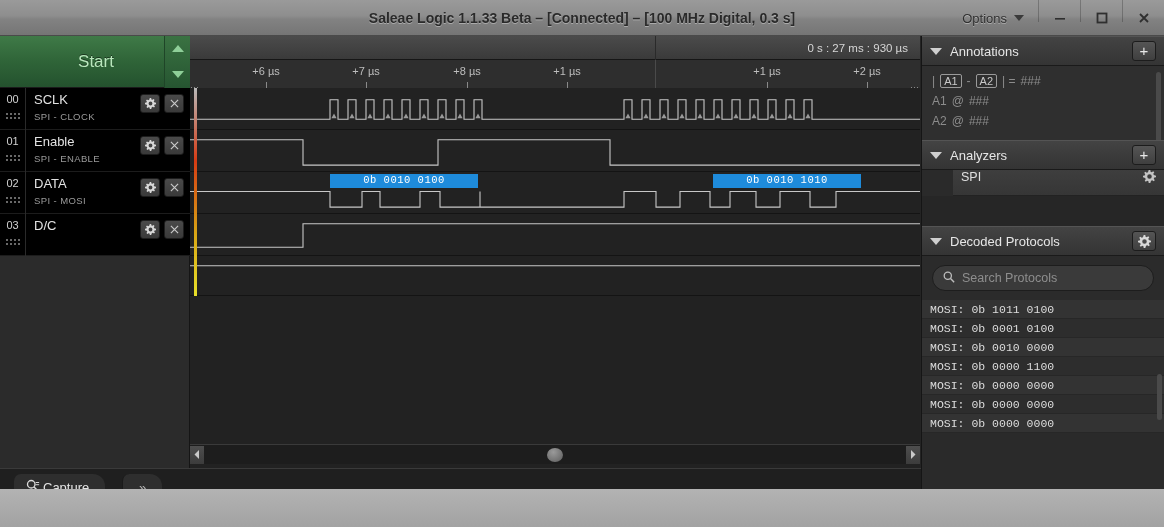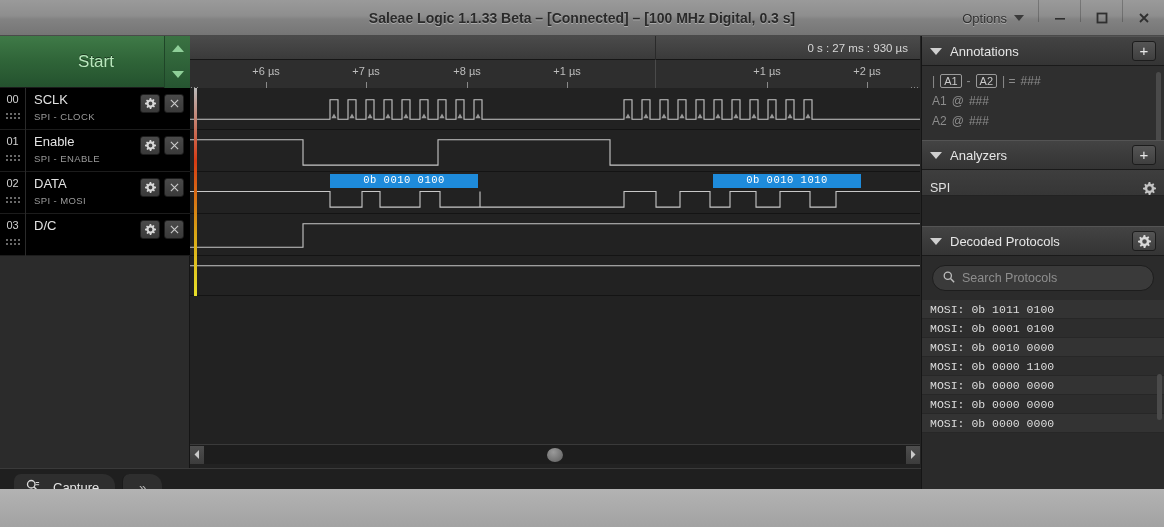--- a/index.html
+++ b/index.html
@@ -175,22 +175,22 @@
     flex: 1; display: flex; align-items: center; gap: 6px;
     background: #3b3b3b; border-radius: 3px 0 0 3px; height: 22px; padding: 0 6px;
     color: #a9a9a9; font-size: 12px; cursor: pointer;
   }
   .marker-sel .cl2 { margin-left: auto; width: 0; height: 0; border-left: 5px solid transparent; border-right: 5px solid transparent; border-top: 6px solid #c4c4c4; }
   .annbody { background: #2f2f2f; padding: 8px 10px 6px 10px; position: relative; }
   .ann-line { font-size: 12px; color: #8c8c8c; margin-bottom: 6px; display: flex; align-items: center; gap: 5px; }
   .abox { border: 1px solid #9a9a9a; border-radius: 2px; padding: 0 3px; color: #c9c9c9; font-size: 11px; }
   .ann-scroll { position: absolute; right: 3px; top: 6px; width: 5px; height: 72px; background: #4a4a4a; border-radius: 3px; }
   .analyzer-row {
-    height: 26px; display: flex; align-items: flex-end; padding: 0 8px;
-    background: linear-gradient(to bottom, #3e3e3e, #363636); border-bottom: 1px solid #222;
+    height: 26px; display: flex; align-items: flex-start; padding: 0 8px;
+    background: linear-gradient(to bottom, #3e3e3e, #363636); border-bottom: 1px solid #222; margin-left: 31px;
   }
   .analyzer-name { flex: 1; font-size: 12.5px; color: #e0e0e0; }
   .analyzer-gear { cursor: pointer; display: flex; }
   .searchwrap { padding: 9px 10px; background: #2b2b2b; }
   .searchbox {
     height: 26px; border-radius: 13px; background: #3a3a3a; border: 1px solid #1d1d1d;
     display: flex; align-items: center; gap: 7px; padding: 0 10px;
   }
   .searchbox input {
     flex: 1; background: transparent; border: none; outline: none;
@@ -205,21 +205,21 @@
   }
   .proto-row:nth-child(odd) { background: #333; }
   .proto-row:nth-child(even) { background: #2d2d2d; }
   .proto-scroll { position: absolute; right: 2px; top: 74px; width: 5px; height: 46px; background: #4a4a4a; border-radius: 3px; }
 
   
   .bottombar { position: absolute; left: 0; top: 468px; width: 921px; height: 36px; background: #1f1f1f; border-top: 1px solid #3a3a3a; }
   .captab {
     position: absolute; left: 14px; top: 5px; height: 27px; padding: 0 16px 0 12px;
     background: #2e2e2e; border-radius: 7px 12px 0 0;
-    display: flex; align-items: center; gap: 13px; cursor: pointer;
+    display: flex; align-items: center; gap: 3px; cursor: pointer;
   }
   .captab-label { font-size: 13px; color: #e4e4e4; }
   .chevtab {
     position: absolute; left: 122px; top: 5px; height: 27px; width: 40px;
     background: #2e2e2e; border-radius: 7px 12px 0 0; border-left: 1px solid #1a1a1a;
     display: flex; align-items: center; justify-content: center; color: #b8b8b8; font-size: 13px; cursor: pointer;
   }
   .footer { position: absolute; left: 0; top: 489px; width: 1164px; height: 38px;
     background: linear-gradient(to bottom, #b3b3b3, #a2a2a2); }
 </style>

